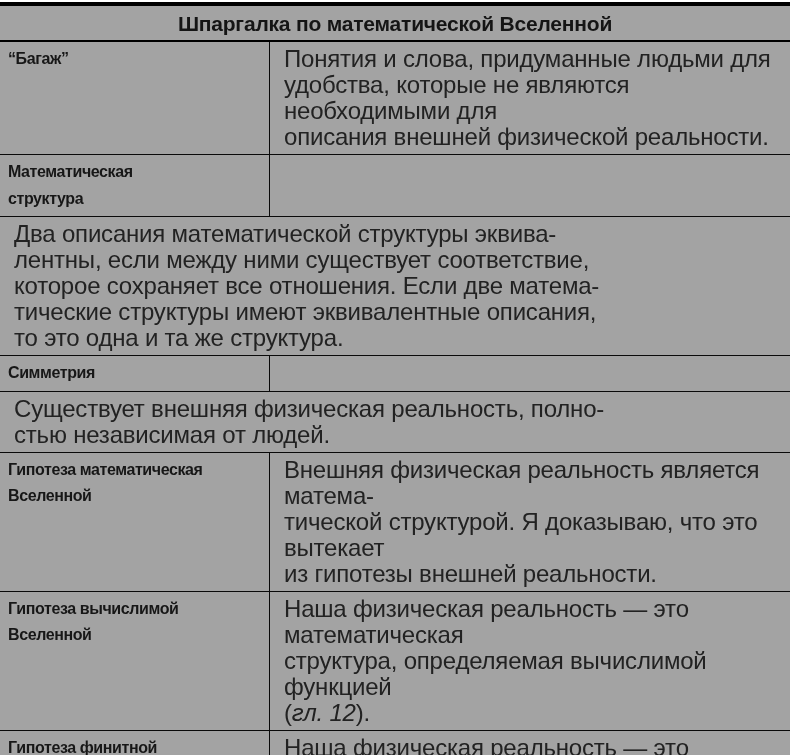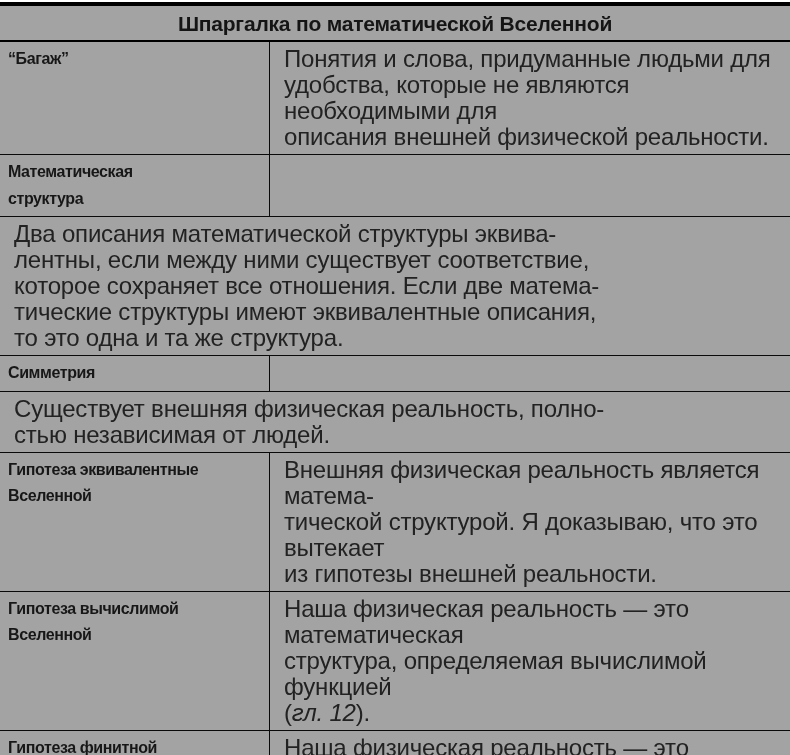--- a/index.html
+++ b/index.html
@@ -99,21 +99,21 @@
     <div class="trow">
       <div class="term">Симметрия</div>
     </div>
 
     <div class="trow">
       <div class="def"><span>Существует внешняя физическая реальность, полно-
 стью независимая от людей.</span></div>
     </div>
 
     <div class="trow">
-      <div class="term">Гипотеза эквивалентные
+      <div class="term">Гипотеза математическая
 Вселенной</div>
       <div class="def"><span>Внешняя физическая реальность является матема-
 тической структурой. Я доказываю, что это вытекает
 из гипотезы внешней реальности.</span></div>
     </div>
 
     <div class="trow">
       <div class="term">Гипотеза вычислимой
 Вселенной</div>
       <div class="def"><span>Наша физическая реальность — это математическая

